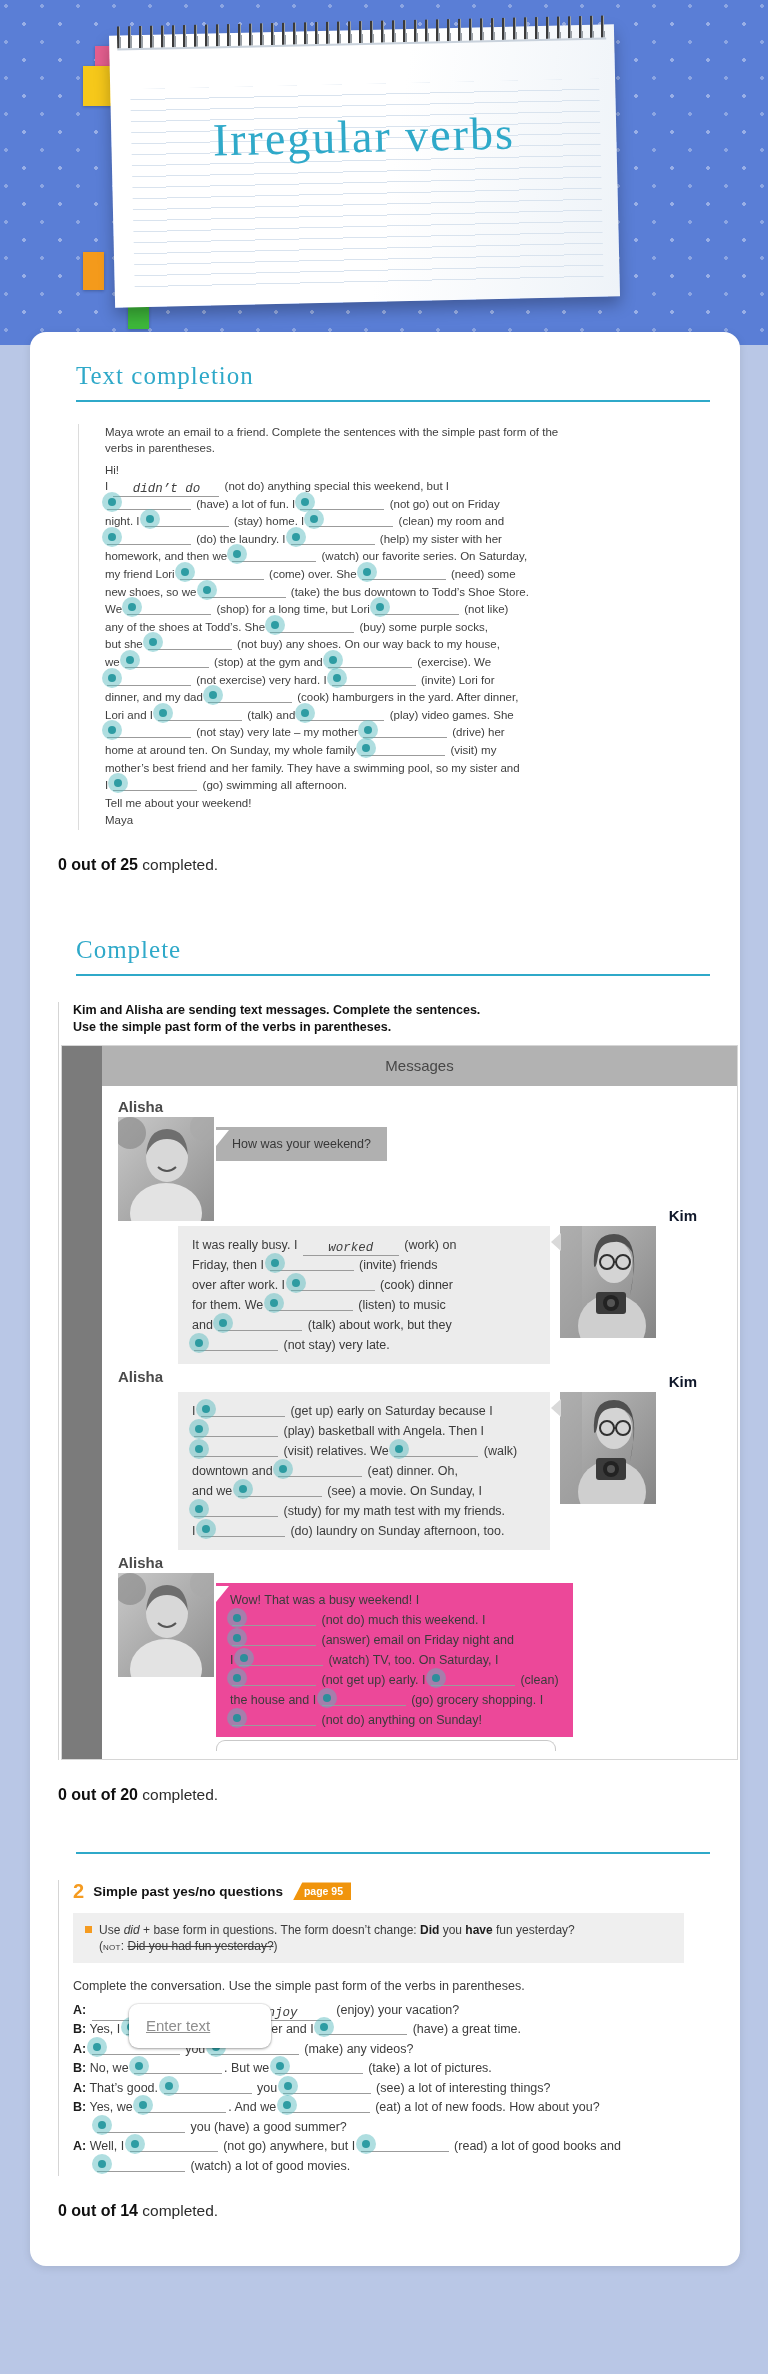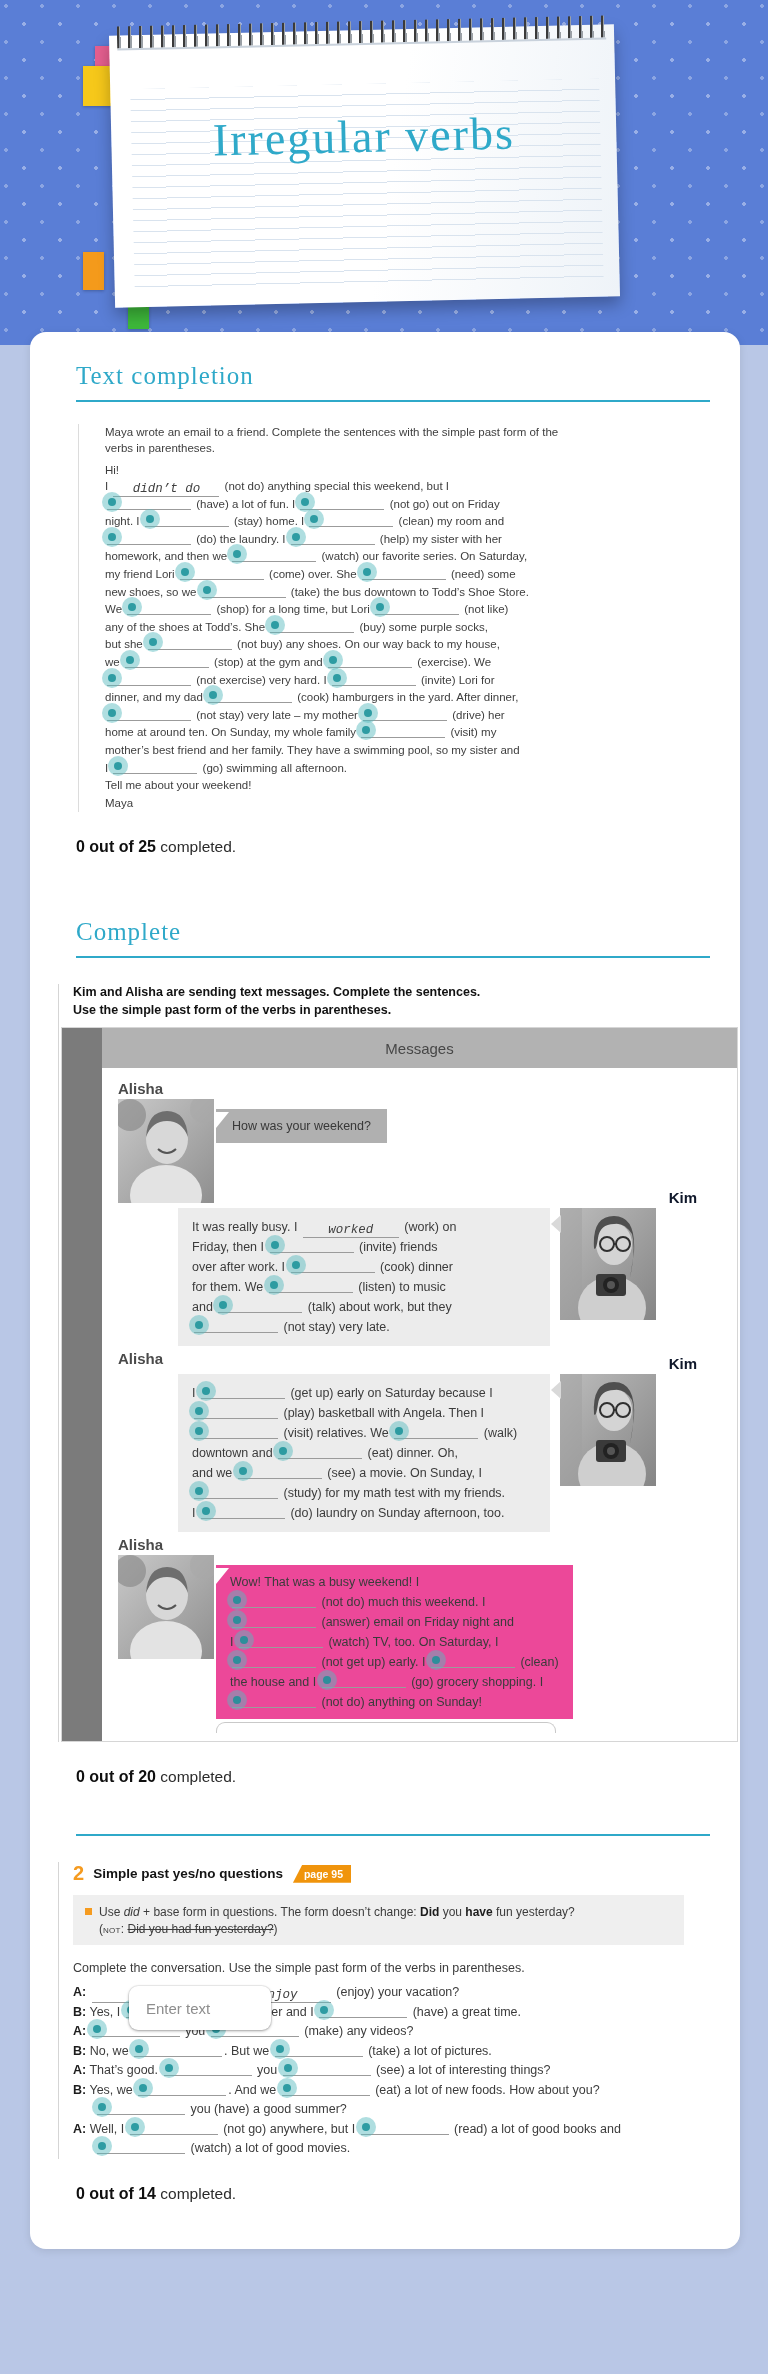--- a/index.html
+++ b/index.html
@@ -44,21 +44,21 @@
     letter-spacing:2px;
   }
   
   .card {
     position:relative; margin:-13px 28px 0 30px; background:#ffffff;
     border-radius:16px; padding:30px 0 46px; box-shadow:0 2px 8px rgba(0,0,0,.10);
   }
   .sec-heading { margin:0 34px 0 46px; font-family:cursive; font-weight:400;
     font-size:25px; color:#2fa9c9; letter-spacing:1px; }
   .sec-rule { margin:10px 30px 0 46px; border-bottom:2px solid #2fa9c9; }
-  .completed { margin:26px 0 0 46px; font-size:15.5px; color:#2b2b2b; }
+  .completed { margin:26px 0 0 28px; font-size:15.5px; color:#2b2b2b; }
   .completed b { font-weight:700; color:#0f0f0f; font-size:16px; }
   
   .fill-line { white-space:nowrap; font-size:11.5px; color:#3e3e3e; }
   .txt  { }
   .bold { font-weight:700; color:#1c1c1c; }
   .ital { font-style:italic; }
   .sc   { font-variant:small-caps; letter-spacing:.3px; }
   .st   { text-decoration:line-through; }
   .ind  { display:inline-block; }
   .gap {
@@ -131,21 +131,21 @@
   .note-bullet { display:inline-block; width:7px; height:7px; background:#f59b20;
     margin-right:7px; vertical-align:1px; }
   .conv-instr { margin:16px 0 0; font-size:12.5px; color:#3c3c3c; }
   .dialogue { position:relative; margin-top:8px; }
   .dialogue .fill-line { font-size:12.5px; height:19.5px; line-height:19.5px; color:#3c3c3c; }
   .dialogue .gap { width:88px; }
   .popup {
     position:absolute; left:70px; top:124px; width:142px; height:44px; background:#fff;
     border-radius:9px; box-shadow:0 1px 3px rgba(0,0,0,.35), 0 0 0 1px rgba(0,0,0,.05);
     display:flex; align-items:center; padding-left:17px;
-    font-size:15px; color:#8e8e8e; z-index:4; cursor:text;
+    font-size:15px; color:#8e8e8e; z-index:4; cursor:text;text-decoration:underline;
   }
 </style>
 </head>
 <body>
 
 <header class="hero">
   <div class="sticky pink"></div>
   <div class="sticky yellow"></div>
   <div class="sticky orange"></div>
   <div class="sticky green"></div>
@@ -171,20 +171,21 @@
           <div class="fill-line"><span class="gap"><span class="gap-dot"></span></span><span class="txt"> (do) the laundry. I </span><span class="gap"><span class="gap-dot"></span></span><span class="txt"> (help) my sister with her</span></div>
           <div class="fill-line"><span class="txt">homework, and then we </span><span class="gap"><span class="gap-dot"></span></span><span class="txt"> (watch) our favorite series. On Saturday,</span></div>
           <div class="fill-line"><span class="txt">my friend Lori </span><span class="gap"><span class="gap-dot"></span></span><span class="txt"> (come) over. She </span><span class="gap"><span class="gap-dot"></span></span><span class="txt"> (need) some</span></div>
           <div class="fill-line"><span class="txt">new shoes, so we </span><span class="gap"><span class="gap-dot"></span></span><span class="txt"> (take) the bus downtown to Todd’s Shoe Store.</span></div>
           <div class="fill-line"><span class="txt">We </span><span class="gap"><span class="gap-dot"></span></span><span class="txt"> (shop) for a long time, but Lori </span><span class="gap"><span class="gap-dot"></span></span><span class="txt"> (not like)</span></div>
           <div class="fill-line"><span class="txt">any of the shoes at Todd’s. She </span><span class="gap"><span class="gap-dot"></span></span><span class="txt"> (buy) some purple socks,</span></div>
           <div class="fill-line"><span class="txt">but she </span><span class="gap"><span class="gap-dot"></span></span><span class="txt"> (not buy) any shoes. On our way back to my house,</span></div>
           <div class="fill-line"><span class="txt">we </span><span class="gap"><span class="gap-dot"></span></span><span class="txt"> (stop) at the gym and </span><span class="gap"><span class="gap-dot"></span></span><span class="txt"> (exercise). We</span></div>
           <div class="fill-line"><span class="gap"><span class="gap-dot"></span></span><span class="txt"> (not exercise) very hard. I </span><span class="gap"><span class="gap-dot"></span></span><span class="txt"> (invite) Lori for</span></div>
           <div class="fill-line"><span class="txt">dinner, and my dad </span><span class="gap"><span class="gap-dot"></span></span><span class="txt"> (cook) hamburgers in the yard. After dinner,</span></div>
+          <div class="fill-line"><span class="txt">Lori and I </span><span class="gap"><span class="gap-dot"></span></span><span class="txt"> (talk) and </span><span class="gap"><span class="gap-dot"></span></span><span class="txt"> (play) video games. She</span></div>
           <div class="fill-line"><span class="gap"><span class="gap-dot"></span></span><span class="txt"> (not stay) very late – my mother </span><span class="gap"><span class="gap-dot"></span></span><span class="txt"> (drive) her</span></div>
           <div class="fill-line"><span class="txt">home at around ten. On Sunday, my whole family </span><span class="gap"><span class="gap-dot"></span></span><span class="txt"> (visit) my</span></div>
           <div class="fill-line"><span class="txt">mother’s best friend and her family. They have a swimming pool, so my sister and</span></div>
           <div class="fill-line"><span class="txt">I </span><span class="gap"><span class="gap-dot"></span></span><span class="txt"> (go) swimming all afternoon.</span></div>
           <div class="fill-line"><span class="txt">Tell me about your weekend!</span></div>
           <div class="fill-line"><span class="txt">Maya</span></div>
         </div>
     </div>
     <p class="completed"><b>0 out of 25</b><span> completed.</span></p>
   </section>

